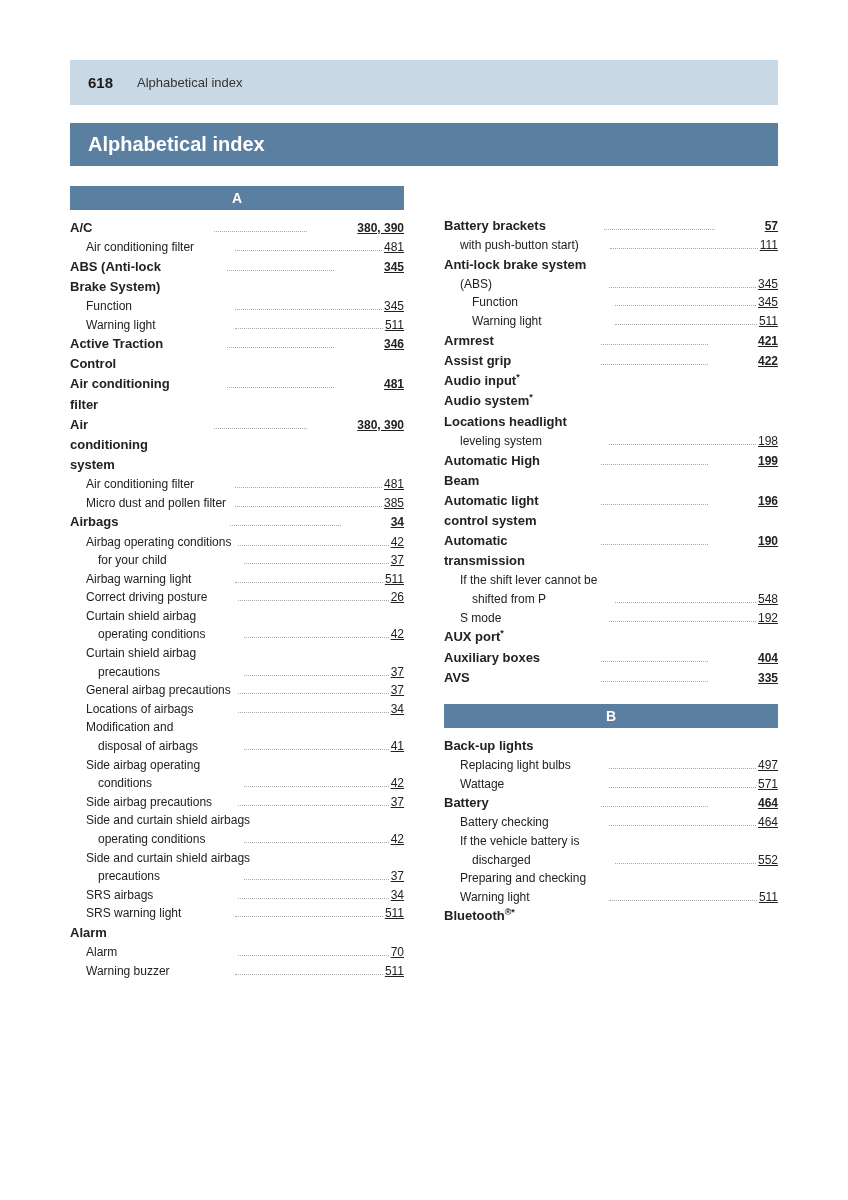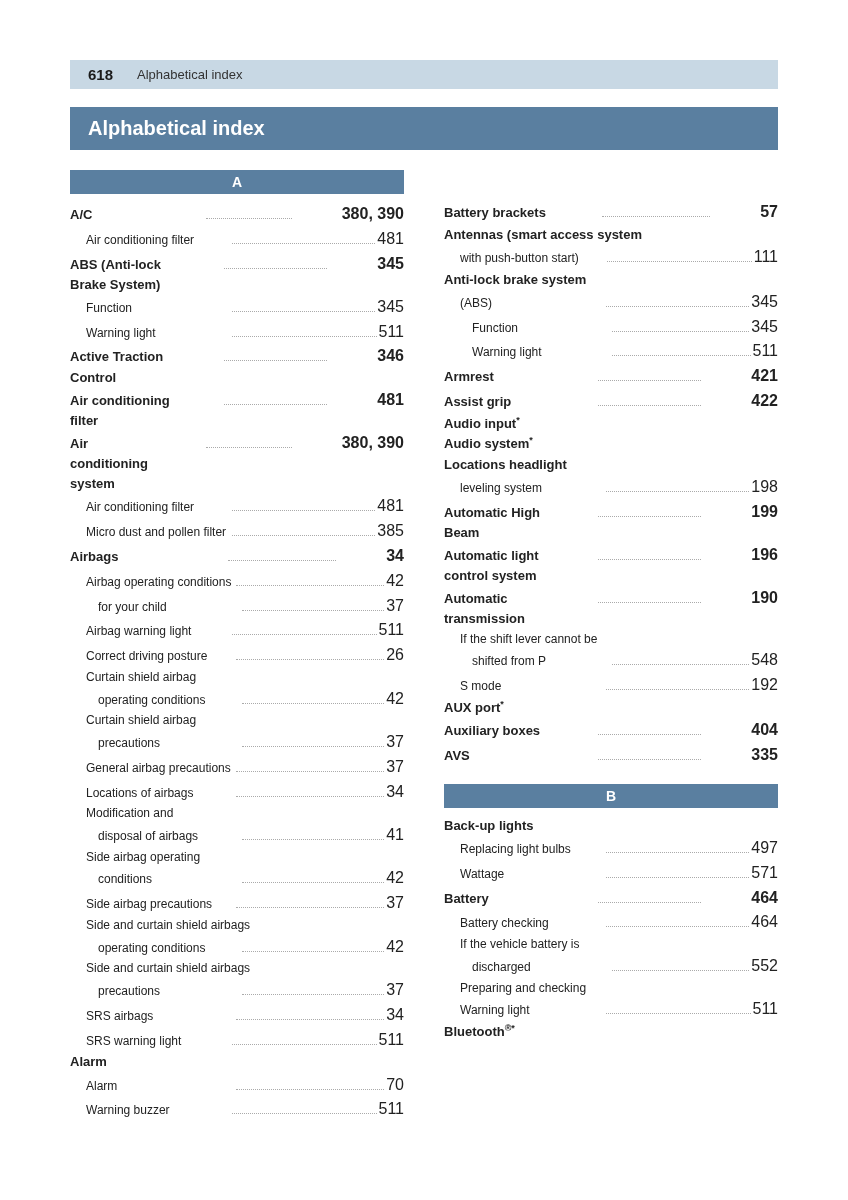--- a/index.html
+++ b/index.html
@@ -13,21 +13,21 @@
       color: #222;
     }
 
     .page-wrapper {
       padding: 60px 70px 60px 70px;
     }
 
     
     .page-header {
       background: #c8d8e4;
-      padding: 6px 18px;
+      padding: 14px 18px;
       margin-bottom: 18px;
       display: flex;
       align-items: center;
       gap: 24px;
     }
 
     .page-number {
       font-weight: bold;
       font-size: 15px;
       color: #1a1a1a;
@@ -118,21 +118,22 @@
     .entry-dots {
       border-bottom: 1px dotted #aaa;
       flex: 1;
       margin: 0 2px 3px 2px;
       min-width: 10px;
     }
 
     .entry-page {
       text-align: left;
       white-space: nowrap;
-      font-size: 16px;
+      font-size: 12px;
+      text-decoration: underline;
     }
 
     .sup {
       font-size: 9px;
       vertical-align: super;
     }
   </style>
 </head>
 <body>
 
@@ -321,23 +322,20 @@
     <div class="col-right">
 
       <div style="height: 30px;"></div>
       <div class="index-section">
 
         <div class="entry main-entry">
           <span class="entry-text">Battery brackets</span>
           <span class="entry-dots"></span>
           <span class="entry-page">57</span>
         </div>
-        <div class="entry main-entry">
-          <span class="entry-text">Antennas (smart access system</span>
-        </div>
         <div class="entry sub-entry">
           <span class="entry-text">with push-button start)</span>
           <span class="entry-dots"></span>
           <span class="entry-page">111</span>
         </div>
         <div class="entry main-entry">
           <span class="entry-text">Anti-lock brake system</span>
         </div>
         <div class="entry sub-entry">
           <span class="entry-text">(ABS)</span>

